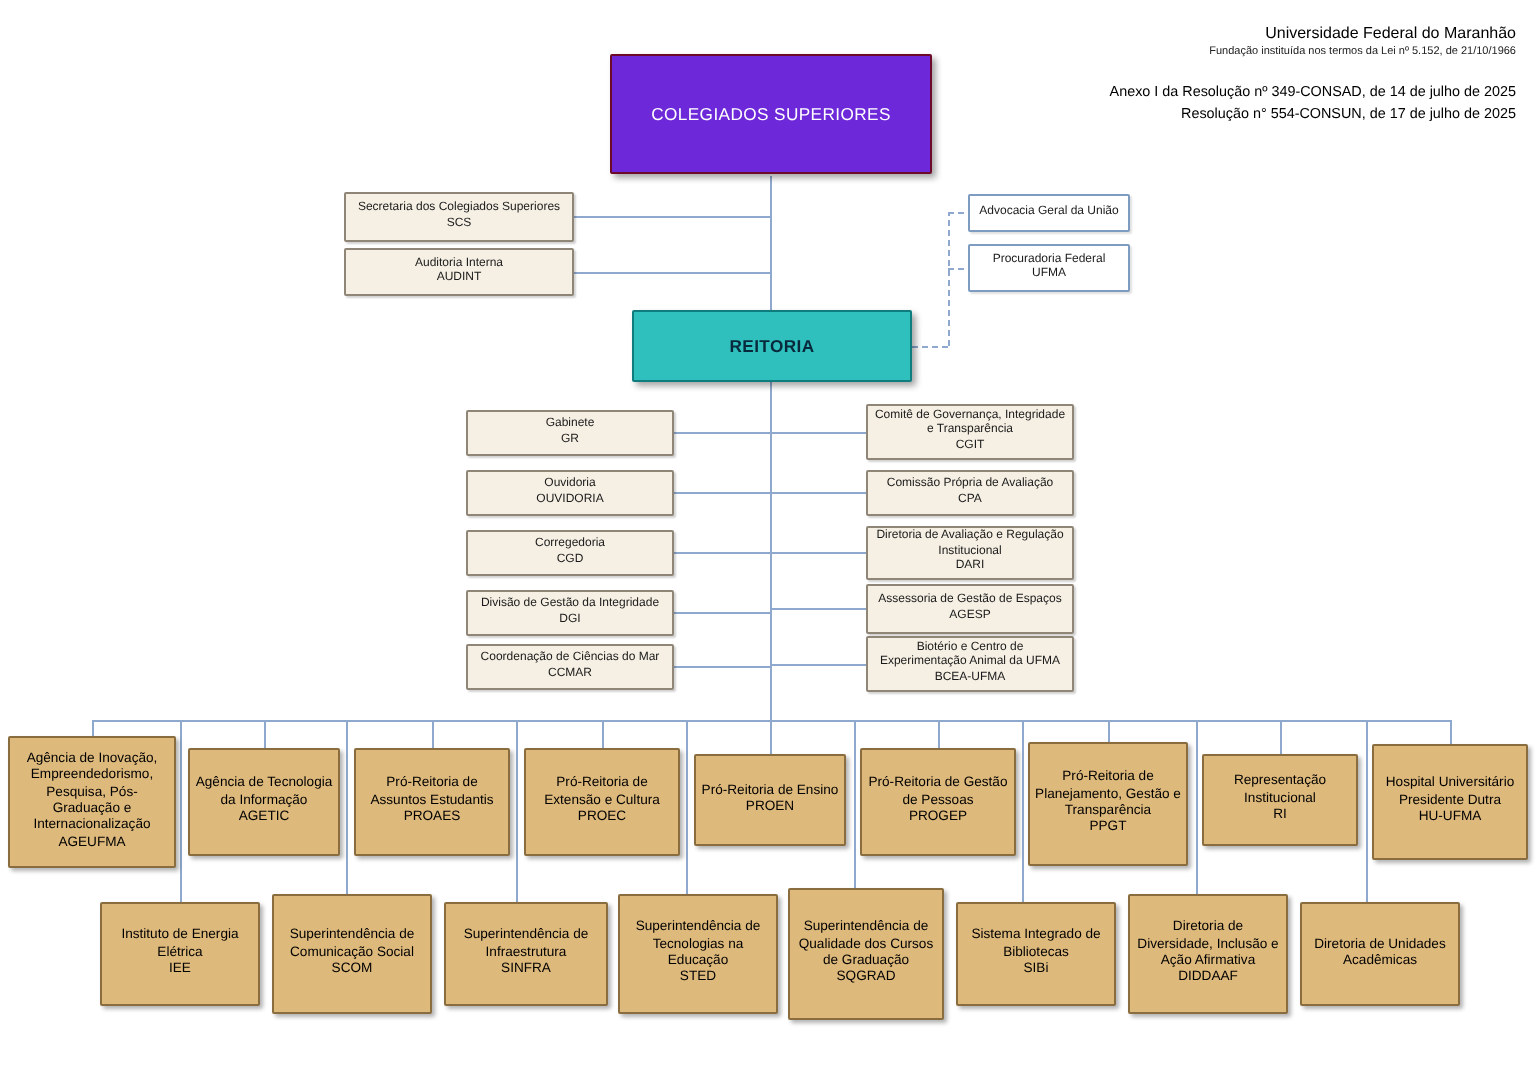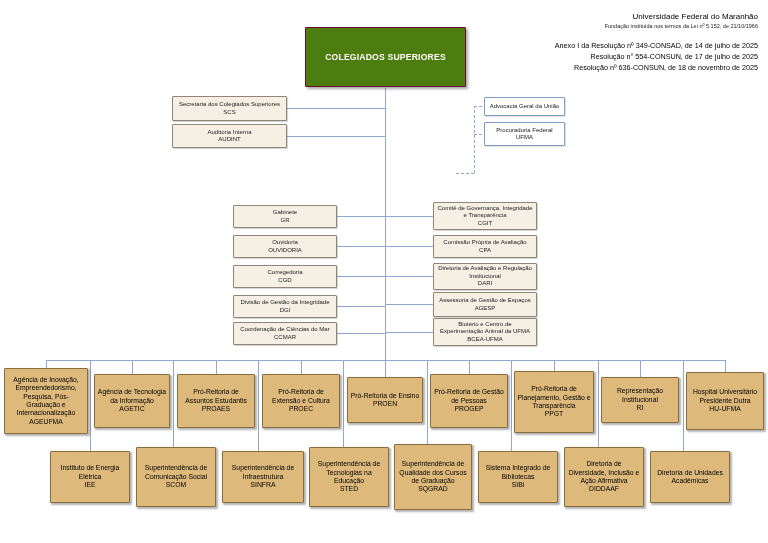--- a/index.html
+++ b/index.html
@@ -8,21 +8,21 @@
   .canvas { position:relative; width:768px; height:543px; background:#ffffff; overflow:hidden; }
   svg.wires { position:absolute; left:0; top:0; }
   .box { position:absolute; display:flex; flex-direction:column; align-items:center; justify-content:center;
          text-align:center; line-height:1.25; border-radius:1px; }
   .beige { background:#F6F0E4; border:1px solid #8f8678; font-size:6px; color:#1a1a1a; padding:1px 2px;
            box-shadow:1px 1px 1px rgba(0,0,0,0.18); }
   .whiteblue { background:#ffffff; border:1px solid #7d9cc0; font-size:6px; color:#1a1a1a; padding:1px 2px;
            box-shadow:1px 1px 1px rgba(0,0,0,0.12); }
   .tan { background:#DEB97C; border:1px solid #8a6d3f; font-size:6.8px; color:#000; padding:2px;
          box-shadow:1.5px 1.5px 2px rgba(0,0,0,0.3); }
-  .crimson { background:#4d7c0f; border:1px solid #6d0a2a; color:#ffffff; font-weight:bold; font-size:8.6px;
+  .crimson { background:#6d28d9; border:1px solid #6d0a2a; color:#ffffff; font-weight:normal; font-size:8.6px;
          box-shadow:2px 2px 3px rgba(0,0,0,0.35); letter-spacing:.2px; }
   .teal { background:#2FC0BE; border:1px solid #0f7d7d; color:#07293b; font-weight:bold; font-size:8.6px;
          box-shadow:2px 2px 3px rgba(0,0,0,0.35); letter-spacing:.2px; }
   .sg:empty { display:none; }
   .header { position:absolute; left:472px; top:12px; width:286px; text-align:right; color:#000; }
   .header .t { font-size:8px; }
   .header .s { font-size:5.5px; margin-top:2px; color:#222; }
   .header .r { font-size:7.2px; line-height:1.5; }
   .header .r1 { margin-top:12px; }
 </style>
@@ -70,27 +70,29 @@
       <path d="M474 106.5 H484"></path>
       <path d="M474 134.5 H484"></path>
     </g>
   </svg>
 
   <div class="header">
     <div class="t">Universidade Federal do Maranhão</div>
     <div class="s">Fundação instituída nos termos da Lei nº 5.152, de 21/10/1966</div>
     <div class="r r1">Anexo I da Resolução nº 349-CONSAD, de 14 de julho de 2025</div>
     <div class="r">Resolução n° 554-CONSUN, de 17 de julho de 2025</div>
-    <div class="r">Resolução nº 636-CONSUN, de 18 de novembro de 2025</div>
   </div>
 
   <div class="box crimson" style="left:305px;top:27px;width:161px;height:60px">
     <span>COLEGIADOS SUPERIORES</span>
   </div>
 
+  <div class="box teal" style="left:316px;top:155px;width:140px;height:36px">
+    <span>REITORIA</span>
+  </div>
 
   <div class="box beige" style="left:172px;top:96px;width:115px;height:25px">
     <span class="nm">Secretaria dos Colegiados Superiores</span>
     <span class="sg">SCS</span>
   </div>
   <div class="box beige" style="left:172px;top:124px;width:115px;height:24px">
     <span class="nm">Auditoria Interna</span>
     <span class="sg">AUDINT</span>
   </div>
 

